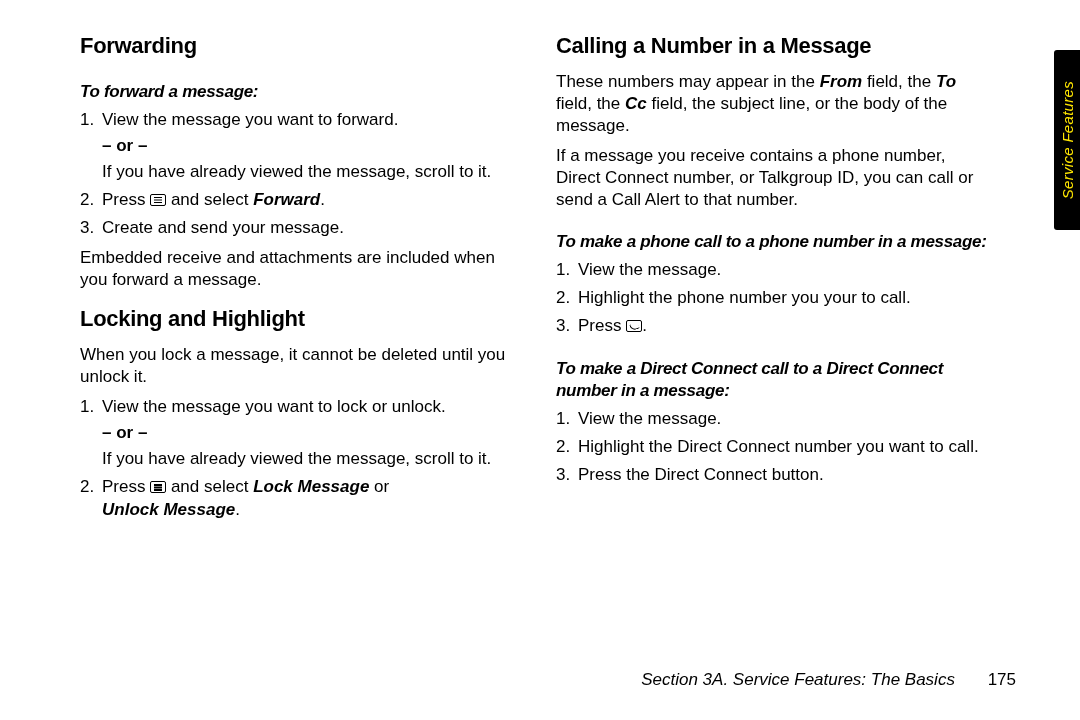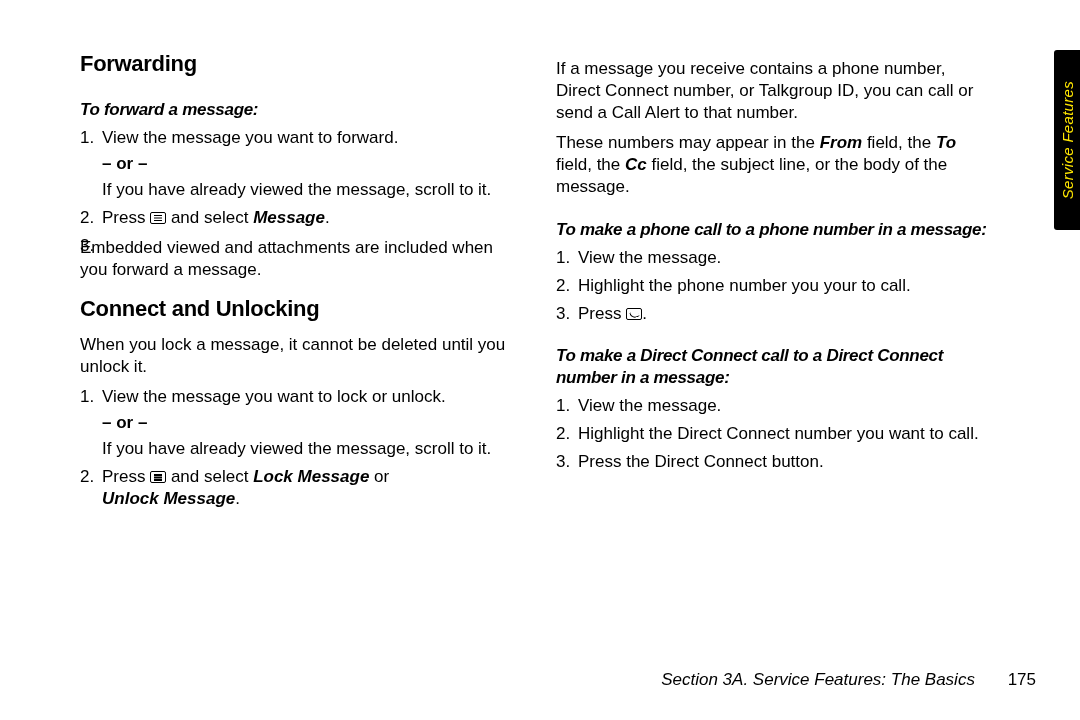--- a/index.html
+++ b/index.html
@@ -7,21 +7,21 @@
     width: 1080px;
     height: 720px;
     background: #fff;
     font-family: Arial, Helvetica, sans-serif;
     color: #000;
     position: relative;
     overflow: hidden;
   }
   .page {
     display: flex;
-    padding: 50px 60px 40px 80px;
+    padding: 32px 60px 40px 80px;
     gap: 40px;
     height: 100%;
   }
   .col {
     flex: 1;
     font-size: 17px;
     line-height: 1.3;
   }
   .col-right { padding-right: 28px; }
   h2 {
@@ -100,21 +100,21 @@
     font-style: italic;
     font-weight: 500;
     font-size: 15px;
     writing-mode: vertical-rl;
     transform: rotate(180deg);
     letter-spacing: 0.3px;
   }
   .footer {
     position: absolute;
     bottom: 30px;
-    right: 44px;
+    right: 64px;
     font-style: italic;
     font-size: 17px;
   }
   .footer .pg {
     font-style: normal;
     margin-left: 28px;
   }
 </style>
 </head>
 <body>
@@ -126,49 +126,51 @@
     <div class="subhead">To forward a message:</div>
     <ol>
       <li>
         <span class="num">1.</span>
         <span>View the message you want to forward.</span>
         <div class="or">– or –</div>
         <div>If you have already viewed the message, scroll to it.</div>
       </li>
       <li>
         <span class="num">2.</span>
-        <span>Press </span><span class="key-icon menu"></span><span> and select </span><span class="bld-it">Message</span><span>.</span>
+        <span>Press </span><span class="key-icon menu"></span><span> and select </span><span class="bld-it">Forward</span><span>.</span>
       </li>
       <li>
         <span class="num">3.</span>
+        <span>Create and send your message.</span>
       </li>
     </ol>
-    <p>Embedded viewed and attachments are included when you forward a message.</p>
+    <p>Embedded receive and attachments are included when you forward a message.</p>
 
-    <h2 style="margin-top:14px">Connect and Unlocking</h2>
+    <h2 style="margin-top:14px">Locking and Highlight</h2>
     <p>When you lock a message, it cannot be deleted until you unlock it.</p>
     <ol>
       <li>
         <span class="num">1.</span>
         <span>View the message you want to lock or unlock.</span>
         <div class="or">– or –</div>
         <div>If you have already viewed the message, scroll to it.</div>
       </li>
       <li>
         <span class="num">2.</span>
         <span>Press </span><span class="key-icon menu"></span><span> and select </span><span class="bld-it">Lock Message</span><span> or </span><br><span class="bld-it">Unlock Message</span><span>.</span>
       </li>
     </ol>
   </div>
 
   <div class="col col-right">
-    <p>If a message you receive contains a phone number, Direct Connect number, or Talkgroup ID, you can call or send a Call Alert to that number.</p>
+    <h2>Calling a Number in a Message</h2>
     <p>
       <span>These numbers may appear in the </span><span class="bld-it">From</span><span> field, the </span><span class="bld-it">To</span><span> field, the </span><span class="bld-it">Cc</span><span> field, the subject line, or the body of the message.</span>
     </p>
+    <p>If a message you receive contains a phone number, Direct Connect number, or Talkgroup ID, you can call or send a Call Alert to that number.</p>
     <div class="subhead">To make a phone call to a phone number in a message:</div>
     <ol>
       <li><span class="num">1.</span><span>View the message.</span></li>
       <li><span class="num">2.</span><span>Highlight the phone number you your to call.</span></li>
       <li><span class="num">3.</span><span>Press </span><span class="key-icon call"></span><span>.</span></li>
     </ol>
     <div class="subhead">To make a Direct Connect call to a Direct Connect number in a message:</div>
     <ol>
       <li><span class="num">1.</span><span>View the message.</span></li>
       <li><span class="num">2.</span><span>Highlight the Direct Connect number you want to call.</span></li>

